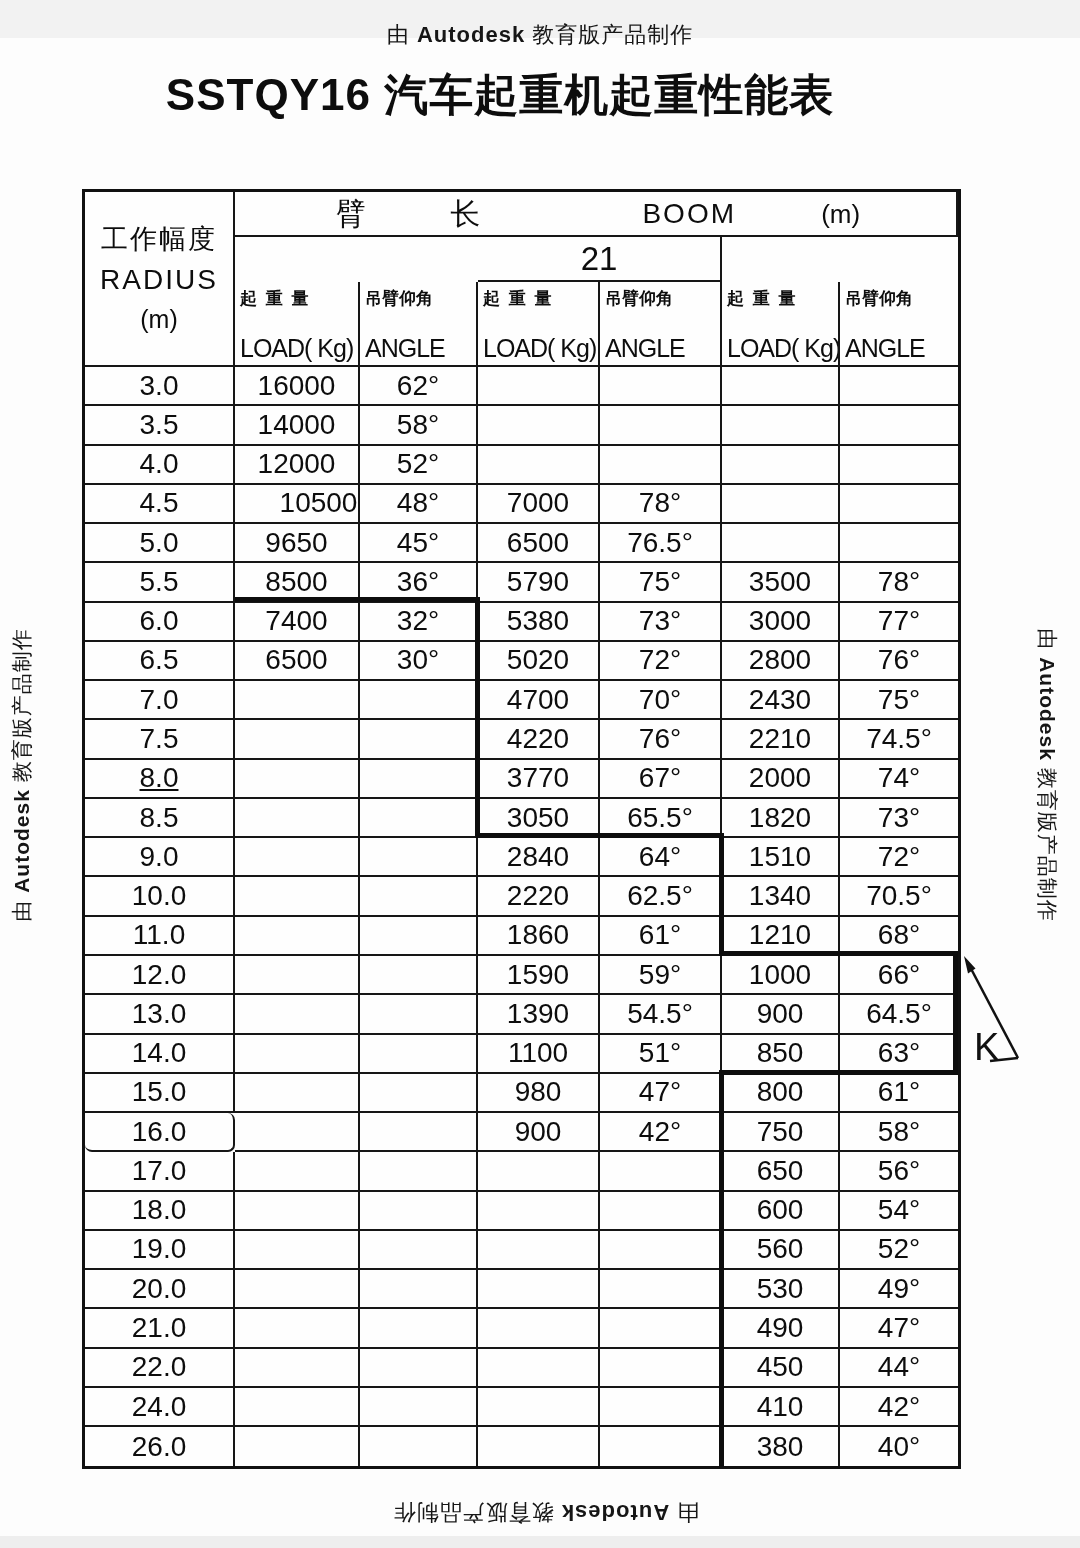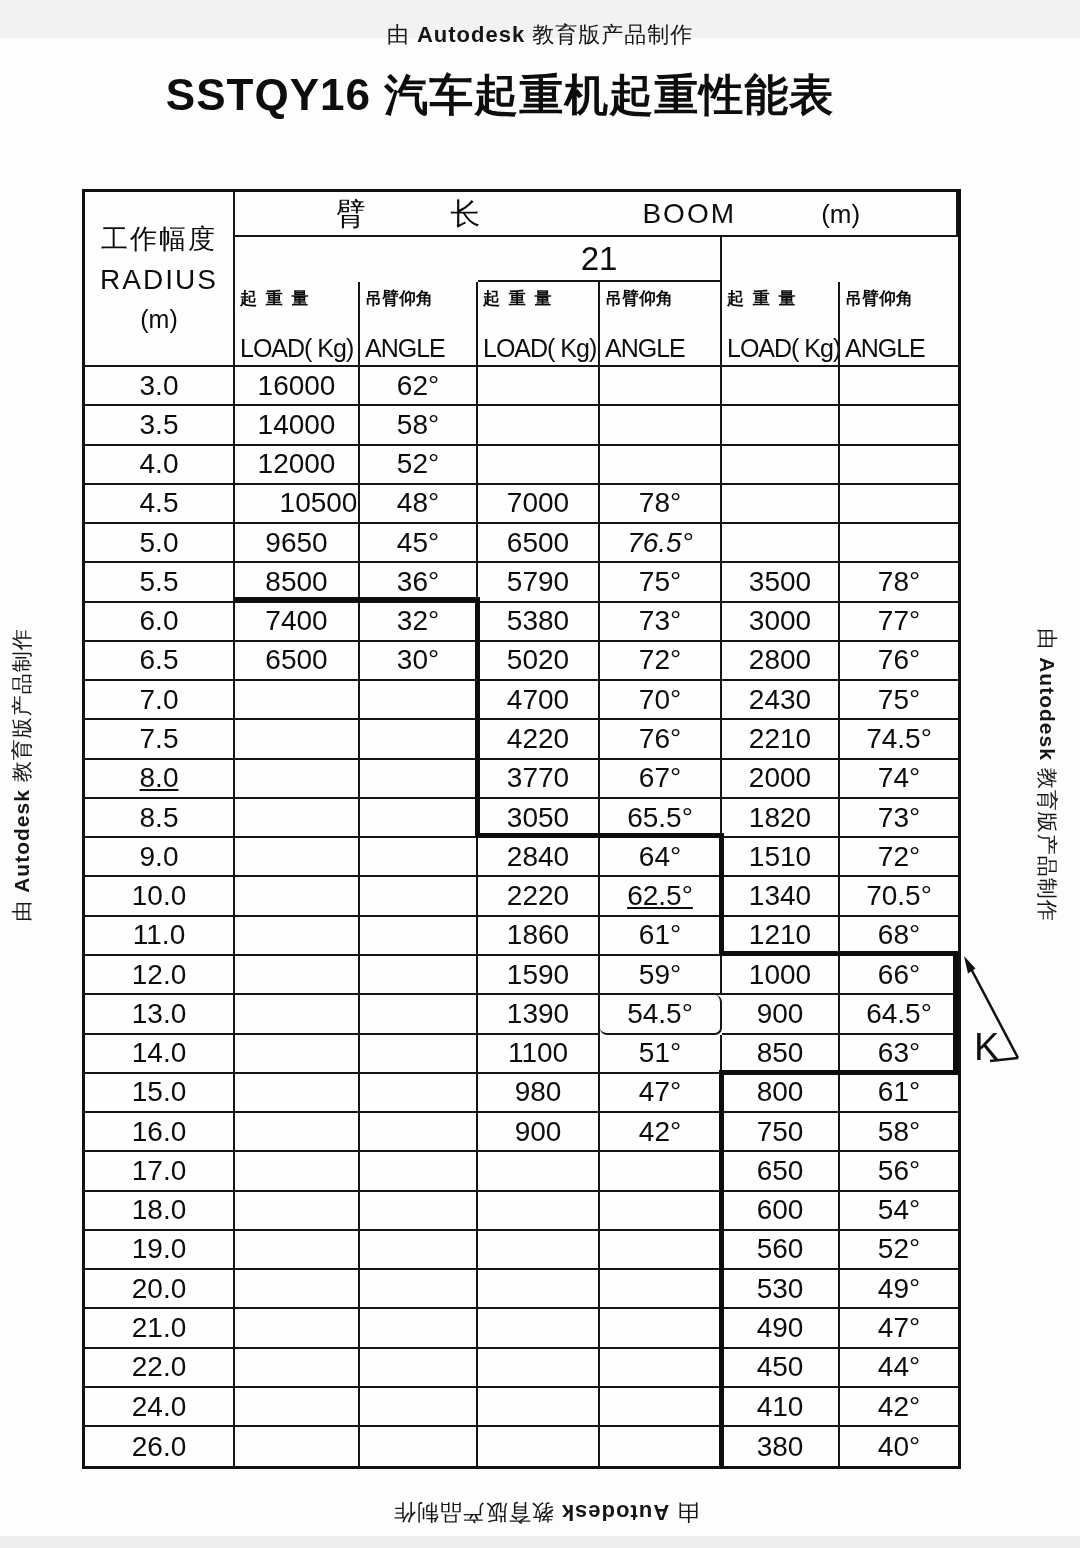--- a/index.html
+++ b/index.html
@@ -158,21 +158,21 @@
     <div class="cell data" style="grid-area: 7 / 2; padding-left: 44px;">10500</div>
     <div class="cell data" style="grid-area: 7 / 3;">48°</div>
     <div class="cell data" style="grid-area: 7 / 4;">7000</div>
     <div class="cell data" style="grid-area: 7 / 5;">78°</div>
     <div class="cell data" style="grid-area: 7 / 6;"></div>
     <div class="cell data colend" style="grid-area: 7 / 7;"></div>
     <div class="cell data" style="grid-area: 8 / 1;">5.0</div>
     <div class="cell data" style="grid-area: 8 / 2;">9650</div>
     <div class="cell data" style="grid-area: 8 / 3;">45°</div>
     <div class="cell data" style="grid-area: 8 / 4;">6500</div>
-    <div class="cell data" style="grid-area: 8 / 5; font-style: italic;">76.5°</div>
+    <div class="cell data" style="grid-area: 8 / 5;">76.5°</div>
     <div class="cell data" style="grid-area: 8 / 6;"></div>
     <div class="cell data colend" style="grid-area: 8 / 7;"></div>
     <div class="cell data" style="grid-area: 9 / 1;">5.5</div>
     <div class="cell data" style="grid-area: 9 / 2;">8500</div>
     <div class="cell data" style="grid-area: 9 / 3;">36°</div>
     <div class="cell data" style="grid-area: 9 / 4;">5790</div>
     <div class="cell data" style="grid-area: 9 / 5;">75°</div>
     <div class="cell data" style="grid-area: 9 / 6;">3500</div>
     <div class="cell data colend" style="grid-area: 9 / 7;">78°</div>
     <div class="cell data" style="grid-area: 10 / 1;">6.0</div>
@@ -221,59 +221,59 @@
     <div class="cell data" style="grid-area: 16 / 2;"></div>
     <div class="cell data" style="grid-area: 16 / 3;"></div>
     <div class="cell data" style="grid-area: 16 / 4;">2840</div>
     <div class="cell data" style="grid-area: 16 / 5;">64°</div>
     <div class="cell data" style="grid-area: 16 / 6;">1510</div>
     <div class="cell data colend" style="grid-area: 16 / 7;">72°</div>
     <div class="cell data" style="grid-area: 17 / 1;">10.0</div>
     <div class="cell data" style="grid-area: 17 / 2;"></div>
     <div class="cell data" style="grid-area: 17 / 3;"></div>
     <div class="cell data" style="grid-area: 17 / 4;">2220</div>
-    <div class="cell data" style="grid-area: 17 / 5; text-decoration: underline;">62.5°</div>
+    <div class="cell data" style="grid-area: 17 / 5;">62.5°</div>
     <div class="cell data" style="grid-area: 17 / 6;">1340</div>
     <div class="cell data colend" style="grid-area: 17 / 7;">70.5°</div>
     <div class="cell data" style="grid-area: 18 / 1;">11.0</div>
     <div class="cell data" style="grid-area: 18 / 2;"></div>
     <div class="cell data" style="grid-area: 18 / 3;"></div>
     <div class="cell data" style="grid-area: 18 / 4;">1860</div>
     <div class="cell data" style="grid-area: 18 / 5;">61°</div>
     <div class="cell data" style="grid-area: 18 / 6;">1210</div>
     <div class="cell data colend" style="grid-area: 18 / 7;">68°</div>
     <div class="cell data" style="grid-area: 19 / 1;">12.0</div>
     <div class="cell data" style="grid-area: 19 / 2;"></div>
     <div class="cell data" style="grid-area: 19 / 3;"></div>
     <div class="cell data" style="grid-area: 19 / 4;">1590</div>
     <div class="cell data" style="grid-area: 19 / 5;">59°</div>
     <div class="cell data" style="grid-area: 19 / 6;">1000</div>
     <div class="cell data colend" style="grid-area: 19 / 7;">66°</div>
     <div class="cell data" style="grid-area: 20 / 1;">13.0</div>
     <div class="cell data" style="grid-area: 20 / 2;"></div>
     <div class="cell data" style="grid-area: 20 / 3;"></div>
     <div class="cell data" style="grid-area: 20 / 4;">1390</div>
-    <div class="cell data" style="grid-area: 20 / 5; border-radius: 7px;">54.5°</div>
+    <div class="cell data" style="grid-area: 20 / 5;">54.5°</div>
     <div class="cell data" style="grid-area: 20 / 6;">900</div>
     <div class="cell data colend" style="grid-area: 20 / 7;">64.5°</div>
     <div class="cell data" style="grid-area: 21 / 1;">14.0</div>
     <div class="cell data" style="grid-area: 21 / 2;"></div>
     <div class="cell data" style="grid-area: 21 / 3;"></div>
     <div class="cell data" style="grid-area: 21 / 4;">1100</div>
     <div class="cell data" style="grid-area: 21 / 5;">51°</div>
     <div class="cell data" style="grid-area: 21 / 6;">850</div>
     <div class="cell data colend" style="grid-area: 21 / 7;">63°</div>
     <div class="cell data" style="grid-area: 22 / 1;">15.0</div>
     <div class="cell data" style="grid-area: 22 / 2;"></div>
     <div class="cell data" style="grid-area: 22 / 3;"></div>
     <div class="cell data" style="grid-area: 22 / 4;">980</div>
     <div class="cell data" style="grid-area: 22 / 5;">47°</div>
     <div class="cell data" style="grid-area: 22 / 6;">800</div>
     <div class="cell data colend" style="grid-area: 22 / 7;">61°</div>
-    <div class="cell data" style="grid-area: 23 / 1;">16.0</div>
+    <div class="cell data" style="grid-area: 23 / 1; border-radius: 7px;">16.0</div>
     <div class="cell data" style="grid-area: 23 / 2;"></div>
     <div class="cell data" style="grid-area: 23 / 3;"></div>
     <div class="cell data" style="grid-area: 23 / 4;">900</div>
     <div class="cell data" style="grid-area: 23 / 5;">42°</div>
     <div class="cell data" style="grid-area: 23 / 6;">750</div>
     <div class="cell data colend" style="grid-area: 23 / 7;">58°</div>
     <div class="cell data" style="grid-area: 24 / 1;">17.0</div>
     <div class="cell data" style="grid-area: 24 / 2;"></div>
     <div class="cell data" style="grid-area: 24 / 3;"></div>
     <div class="cell data" style="grid-area: 24 / 4;"></div>

